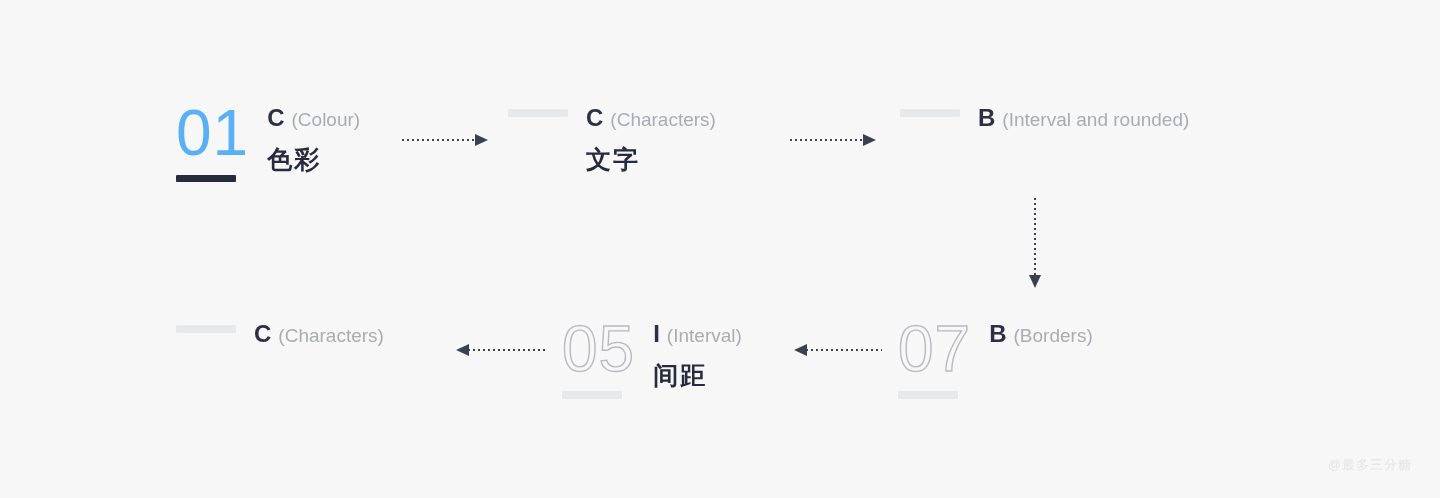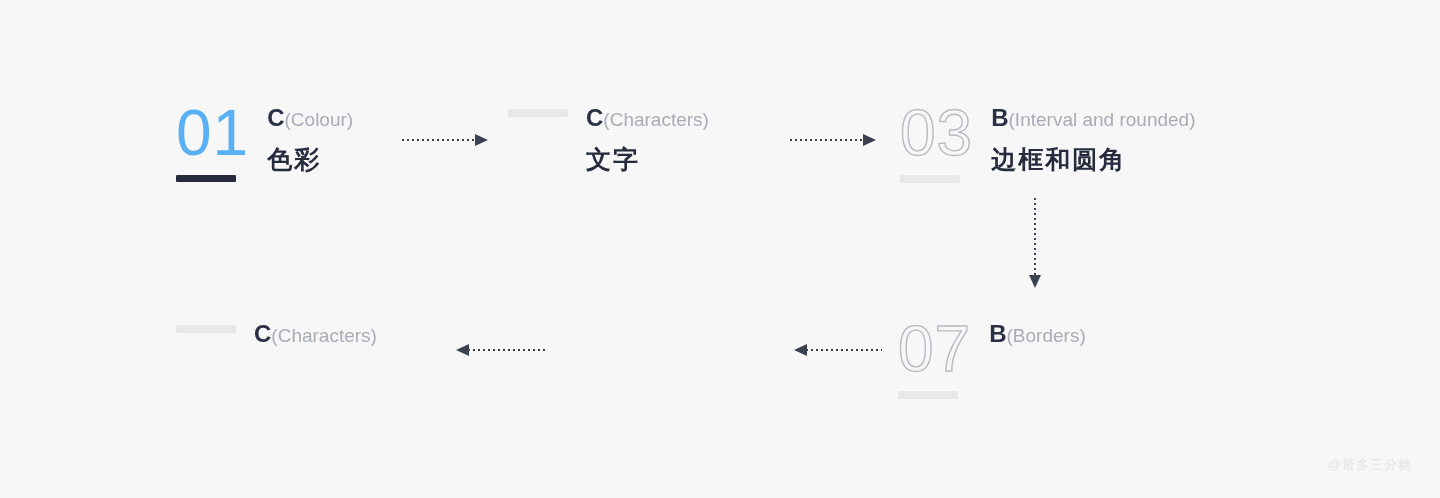--- a/index.html
+++ b/index.html
@@ -92,20 +92,21 @@
     font-size: 24px;
     font-weight: bold;
     color: #2b3044;
     letter-spacing: 0px;
   }
 
   .eng-paren {
     font-size: 19px;
     font-weight: 400;
     color: #a9acb4;
+    margin-left: 7px;
   }
 
   .cn-line {
     margin-top: 8px;
     font-size: 25px;
     line-height: 38px;
     font-weight: bold;
     color: #262b3d;
     letter-spacing: 2px;
     white-space: nowrap;
@@ -170,29 +171,27 @@
 
   <div class="arrow" style="left:790px; top:132px;">
     <svg width="88" height="16" viewBox="0 0 88 16" fill="none">
       <line x1="0" y1="8" x2="74" y2="8" stroke="#3c4150" stroke-width="2" stroke-dasharray="2 3"></line>
       <path d="M73 2 L86 8 L73 14 Z" fill="#3c4150"></path>
     </svg>
   </div>
 
   <div class="step" style="left:900px; top:100px;">
     <div class="num-wrap">
-      <div class="num outlined">03</div>
       <div class="num-bar light"></div>
     </div>
     <div class="text-col">
       <div class="eng-line">
         <span class="eng-letter">B</span>
         <span class="eng-paren">(Interval and rounded)</span>
       </div>
-      <div class="cn-line">边框和圆角</div>
     </div>
   </div>
 
   <div class="arrow" style="left:1027px; top:198px;">
     <svg width="16" height="92" viewBox="0 0 16 92" fill="none">
       <line x1="8" y1="0" x2="8" y2="78" stroke="#3c4150" stroke-width="2" stroke-dasharray="2 3"></line>
       <path d="M2 77 L8 90 L14 77 Z" fill="#3c4150"></path>
     </svg>
   </div>
 
@@ -209,20 +208,33 @@
     </div>
   </div>
 
   <div class="arrow" style="left:790px; top:342px;">
     <svg width="92" height="16" viewBox="0 0 92 16" fill="none">
       <line x1="16" y1="8" x2="92" y2="8" stroke="#3c4150" stroke-width="2" stroke-dasharray="2 3"></line>
       <path d="M17 2 L4 8 L17 14 Z" fill="#3c4150"></path>
     </svg>
   </div>
 
+  <div class="step" style="left:562px; top:316px;">
+    <div class="num-wrap">
+      <div class="num outlined">05</div>
+      <div class="num-bar light"></div>
+    </div>
+    <div class="text-col">
+      <div class="eng-line">
+        <span class="eng-letter">I</span>
+        <span class="eng-paren">(Interval)</span>
+      </div>
+      <div class="cn-line">间距</div>
+    </div>
+  </div>
 
   <div class="arrow" style="left:452px; top:342px;">
     <svg width="96" height="16" viewBox="0 0 96 16" fill="none">
       <line x1="16" y1="8" x2="96" y2="8" stroke="#3c4150" stroke-width="2" stroke-dasharray="2 3"></line>
       <path d="M17 2 L4 8 L17 14 Z" fill="#3c4150"></path>
     </svg>
   </div>
 
   <div class="step" style="left:176px; top:316px;">
     <div class="num-wrap">

